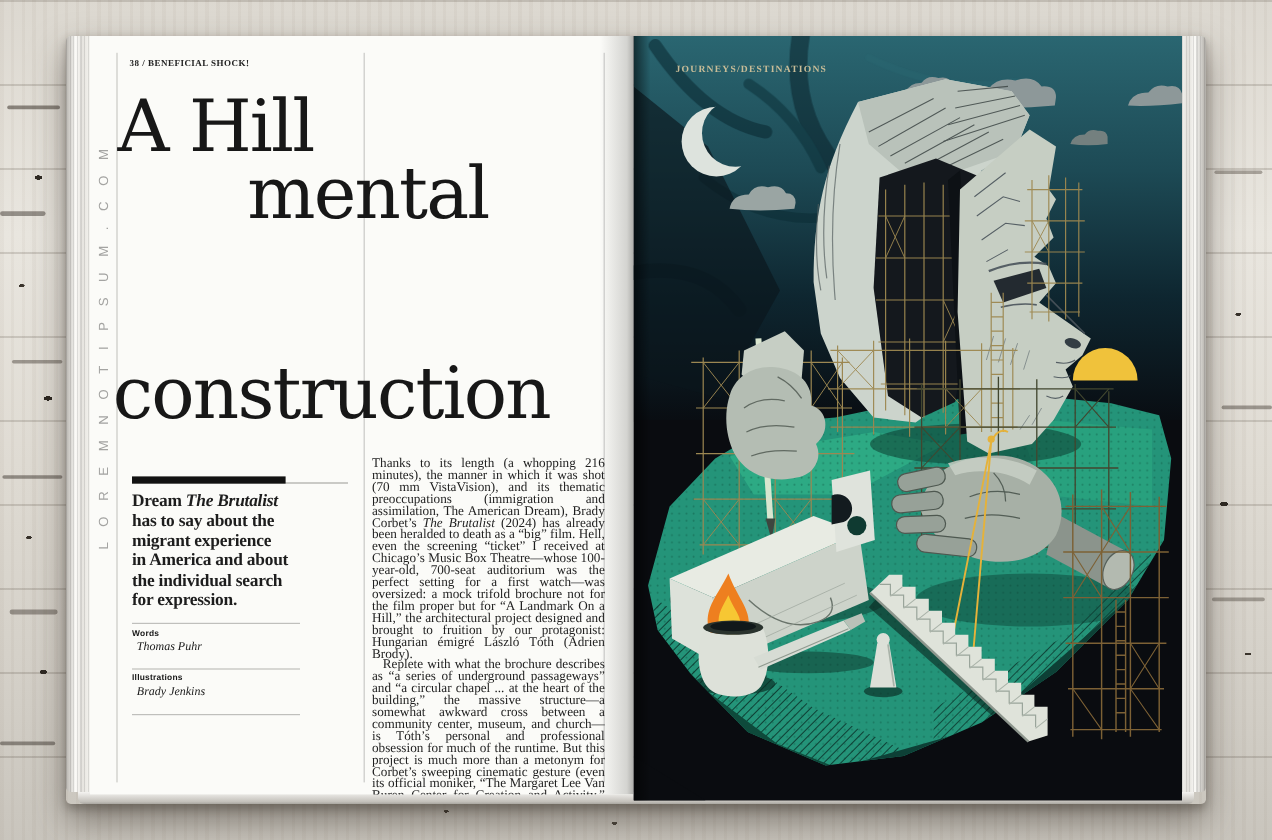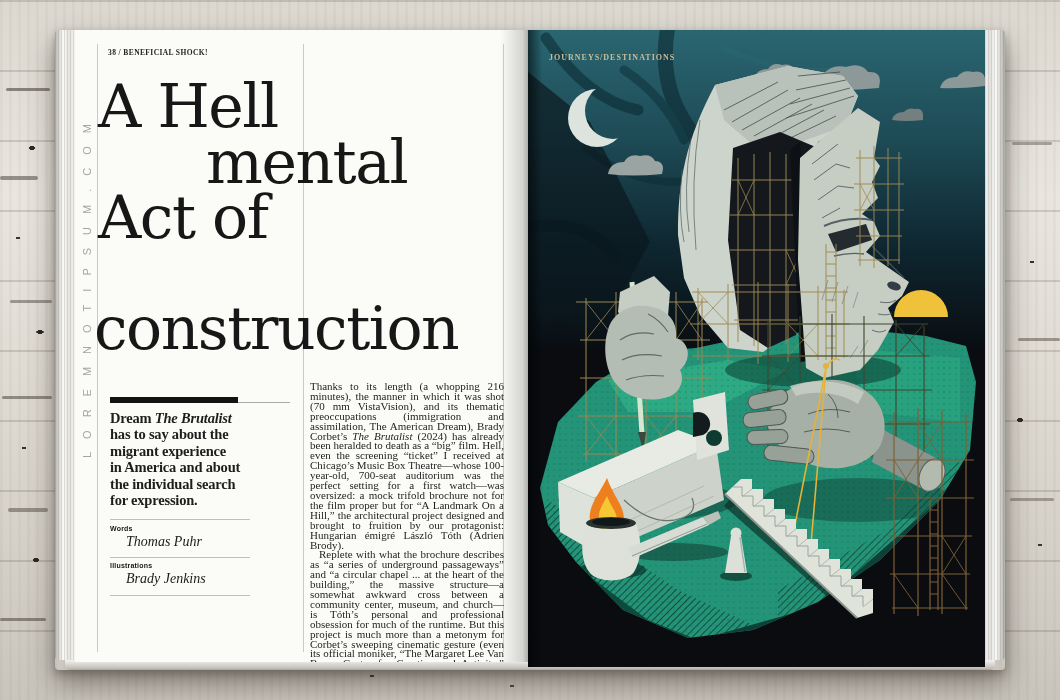--- a/index.html
+++ b/index.html
@@ -94,34 +94,34 @@
   }
   .standfirst .pre-line{white-space:pre-line;}
   .hline{position:absolute;height:1px;background:#bfbfbc;left:35px;width:140px;z-index:2;}
   .hl1{top:489px;} .hl2{top:527px;} .hl3{top:565px;}
   .cred-label{
     position:absolute;left:35px;font-family:"Liberation Sans",sans-serif;
     font-weight:bold;font-size:7px;color:#161616;letter-spacing:.2px;z-index:3;
   }
   .cl1{top:495px;} .cl2{top:532px;}
   .cred-name{
-    position:absolute;left:51px;font-family:"Liberation Serif",serif;font-style:italic;
-    font-size:14px;color:#1b1b1b;z-index:3;
+    position:absolute;left:39px;font-family:"Liberation Serif",serif;font-style:italic;
+    font-size:10px;color:#1b1b1b;z-index:3;
   }
   .cn1{top:504px;} .cn2{top:541px;}
   .bodycol{
     position:absolute;left:235px;top:352px;width:194px;z-index:3;
     font-family:"Liberation Serif",serif;font-size:11px;line-height:9.9px;
     color:#1e1e1e;text-align:justify;
   }
   .bodycol p{margin:0;}
   .bodycol p.ind{text-indent:9px;}
   
   .section-header{
-    position:absolute;left:21px;top:23px;z-index:6;
+    position:absolute;left:35px;top:23px;z-index:6;
     font-family:"Liberation Serif",serif;font-weight:bold;font-size:8px;
     letter-spacing:1px;color:#c9bd98;
   }
   svg{display:block;}
 </style>
 </head>
 <body>
 
 <div class="wood"></div>
 <div class="streak" style="left:6px;top:88px;width:44px;height:3px;background:rgba(45,38,30,.5);"></div>
@@ -139,23 +139,22 @@
   <div class="edge-right"></div>
   <div class="edge-bottom"></div>
 
   <div class="page-left">
     <div class="vrule r1"></div>
     <div class="vrule r2"></div>
     <div class="vrule r3"></div>
     <div class="spine-text">LOREMNOTIPSUM.COM</div>
     <div class="folio">38 / BENEFICIAL SHOCK!</div>
 
-    <div class="title-line t1">A Hell</div>
+    <div class="title-line t1">A Hill</div>
     <div class="title-line t2">mental</div>
-    <div class="title-line t3">Act of</div>
     <div class="title-line t5">construction</div>
 
     <div class="barline"></div>
     <div class="bar"></div>
     <div class="standfirst"><span>Dream </span><i>The Brutalist</i><span class="pre-line">
 has to say about the
 migrant experience
 in America and about
 the individual search
 for expression.</span></div>

